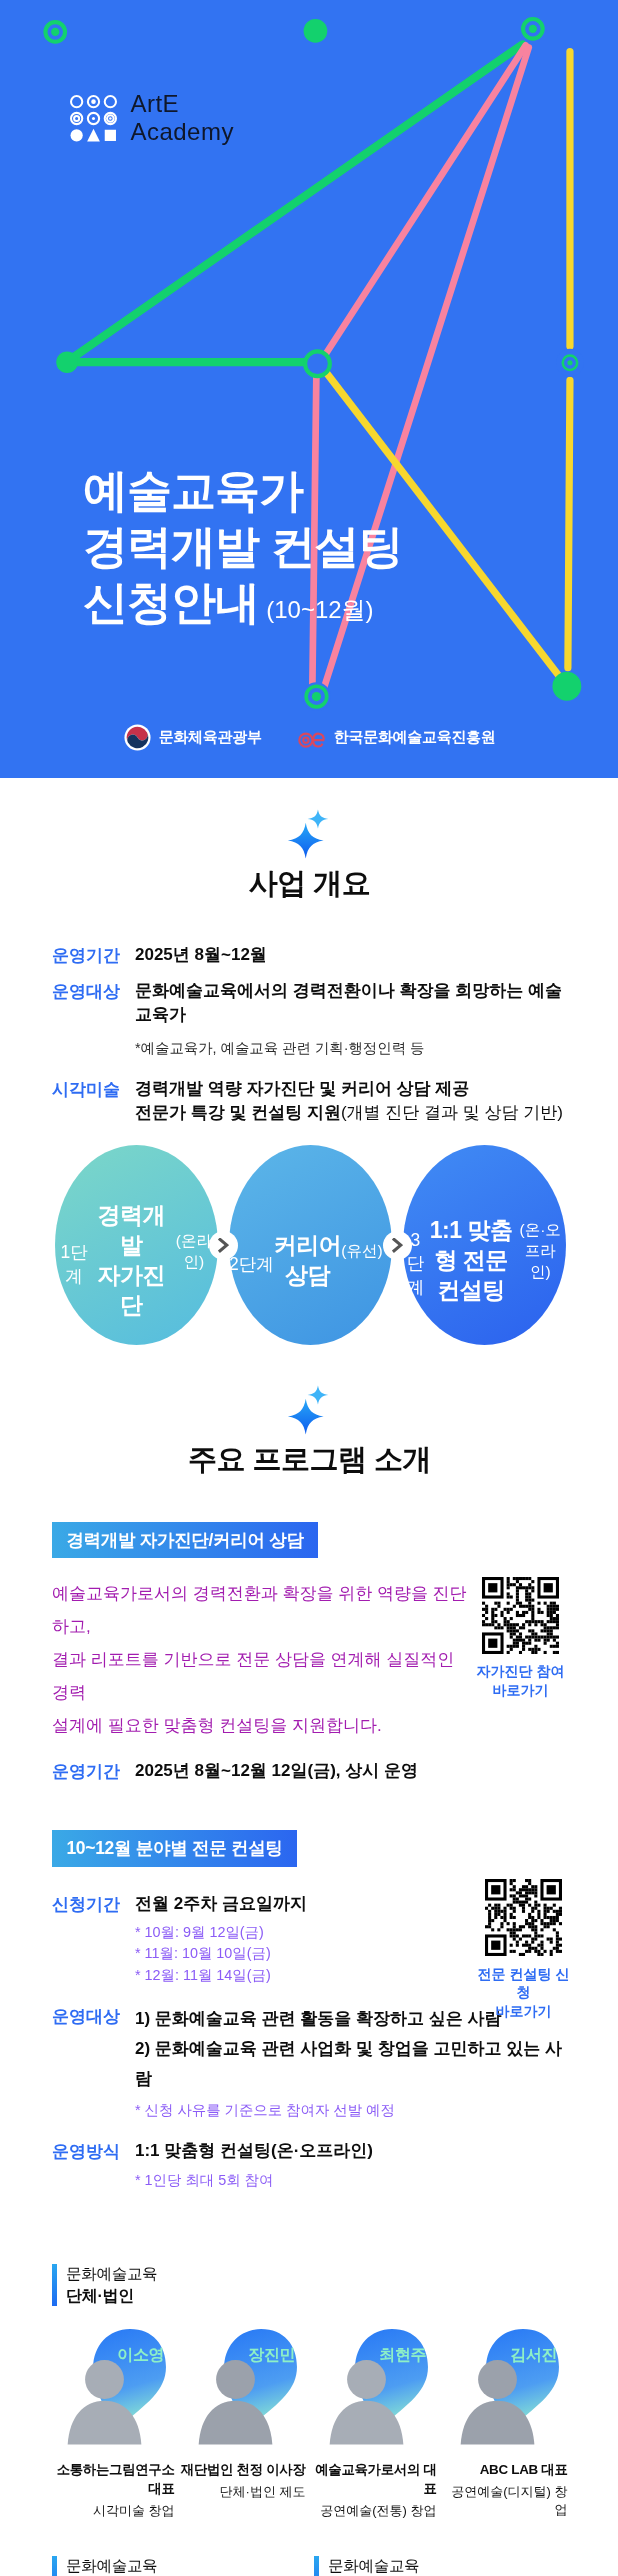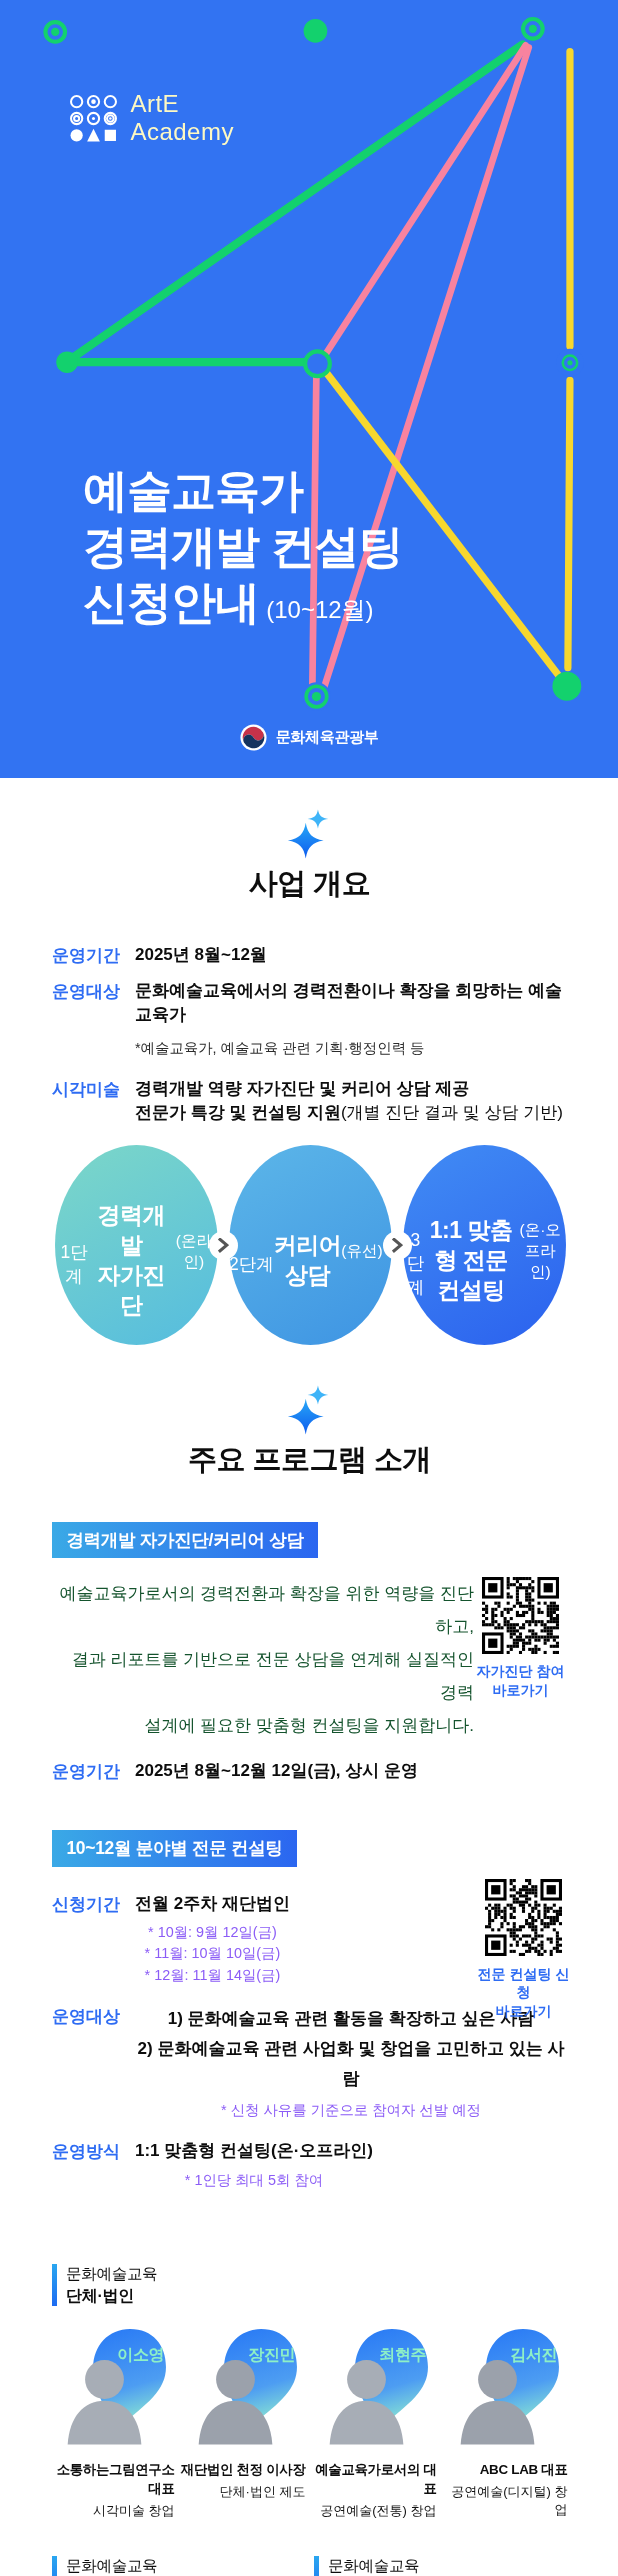--- a/index.html
+++ b/index.html
@@ -3,24 +3,24 @@
 <meta charset="utf-8">
 <style>
   html,body{margin:0;padding:0;background:#ffffff;}
   body{font-family:"Liberation Sans","DejaVu Sans",sans-serif;color:#0d0d0d;}
   .page{width:619px;margin:0 auto;background:#fff;overflow:hidden;}
 
   
   .hero{position:relative;width:619px;height:778px;background:#3273f2;overflow:hidden;}
   .hero-decor{position:absolute;left:0;top:0;}
   .hero-logo{position:absolute;left:70px;top:90px;display:flex;align-items:center;gap:13.4px;}
-  .hero-logo-text{color:#fef9c3;font-size:24px;font-weight:400;line-height:28px;letter-spacing:0.5px;}
+  .hero-logo-text{color:#0f172a;font-size:24px;font-weight:400;line-height:28px;letter-spacing:0.5px;}
   .hero-title{position:absolute;left:83px;top:463px;color:#fff;font-weight:700;font-size:45px;line-height:56px;letter-spacing:-1px;}
   .hero-title .suffix{font-size:24px;font-weight:400;letter-spacing:0;margin-left:7.2px;}
-  .hero-orgs{position:absolute;left:0;right:0;top:724px;display:flex;justify-content:flex-start;align-items:center;gap:36px;flex-direction:column;}
+  .hero-orgs{position:absolute;left:0;right:0;top:724px;display:flex;justify-content:center;align-items:center;gap:36px;}
   .hero-org{display:flex;align-items:center;gap:8.2px;}
   .hero-org-label{color:#fff;font-size:15px;font-weight:600;letter-spacing:-0.3px;}
 
   
   .sparkle-wrap{display:flex;justify-content:center;}
   .section-heading{text-align:center;font-size:29px;font-weight:700;letter-spacing:-0.5px;margin:3.1px 0 0 0;}
   .label-blue{color:#2e6cf3;font-weight:700;}
 
   
   .overview{padding-top:30px;}
@@ -41,27 +41,27 @@
   .stage-main{margin-top:30px;font-size:23px;font-weight:700;line-height:30px;letter-spacing:-0.5px;}
   .stage-mode{margin-top:13.4px;font-size:15.5px;font-weight:300;}
   .stage-chevron{position:absolute;top:86px;width:29px;height:29px;border-radius:50%;background:#fff;display:flex;align-items:center;justify-content:center;}
   .chev1{left:209px;} .chev2{left:383px;}
   .stage-chevron svg{display:block;}
 
   
   .programs{padding-top:27px;}
   .badge{display:inline-block;margin-left:52px;padding:5.7px 14.4px 6.7px 14.4px;color:#fff;font-size:17.5px;font-weight:700;letter-spacing:-0.3px;background:linear-gradient(90deg,#3aa9e6 0%,#2b66f0 100%);}
   .block1-row{display:flex;margin:18.5px 52px 0 52px;justify-content:space-between;align-items:flex-start;}
-  .para{font-size:17px;line-height:33px;font-weight:400;color:#14532d;text-align:right;}
+  .para{font-size:17px;line-height:33px;font-weight:400;color:#a21caf;}
   .qr-col{display:flex;flex-direction:column;align-items:center;width:93px;flex:0 0 93px;}
   .qr-box{width:77px;height:77px;background:#fff;}
   .qr-label{margin-top:8.2px;text-align:center;color:#2e6cf3;font-size:14px;font-weight:700;line-height:18.5px;}
   .prog-row{display:flex;margin:17.5px 52px 0 52px;}
   .prog-label{width:83px;flex:0 0 83px;font-size:17px;padding-top:1px;}
-  .prog-body{font-size:17px;line-height:24px;text-align:center;}
+  .prog-body{font-size:17px;line-height:24px;}
   .prog-main{font-weight:700;}
   .prog-note{font-weight:400;font-size:14.4px;color:#8b5cf6;line-height:21.6px;margin-top:6.2px;}
   .block2{position:relative;margin-top:47px;}
   .block2 .qr-col{position:absolute;right:49px;top:49px;}
 
   
   .consultants{margin:43px 46px 0 46px;display:grid;grid-template-columns:repeat(4,131px);column-gap:0;}
   .cat-header{display:flex;gap:9.3px;margin:30px 0 15.5px 6.2px;align-items:stretch;}
   .cat-bar{width:4.6px;background:linear-gradient(180deg,#2aa7f0,#1d6bf2);flex:0 0 4.6px;}
   .cat-text .l1{font-size:15.5px;font-weight:400;line-height:20.6px;letter-spacing:-0.3px;}
@@ -732,21 +732,21 @@
           </svg>
         <div class="qr-label">
           <div>전문 컨설팅 신청</div>
           <div>바로가기</div>
         </div>
       </div>
 
       <div class="prog-row" style="margin-top:25px;">
         <div class="prog-label label-blue">신청기간</div>
         <div class="prog-body">
-          <div class="prog-main">전월 2주차 재단법인</div>
+          <div class="prog-main">전월 2주차 금요일까지</div>
           <div class="prog-note">
             <div>* 10월: 9월 12일(금)</div>
             <div>* 11월: 10월 10일(금)</div>
             <div>* 12월: 11월 14일(금)</div>
           </div>
         </div>
       </div>
 
       <div class="prog-row">
         <div class="prog-label label-blue">운영대상</div>

